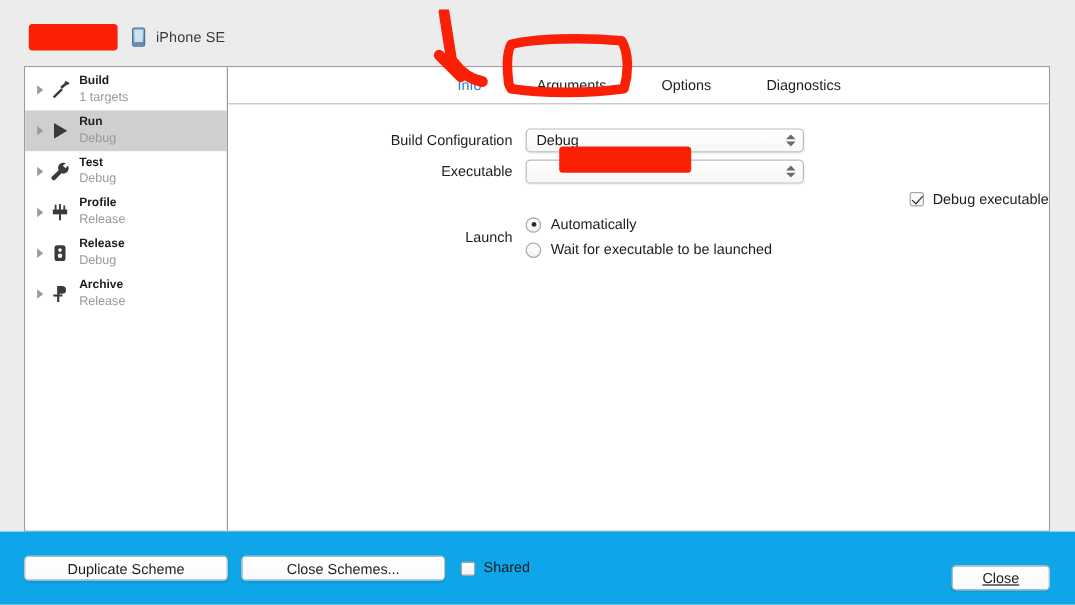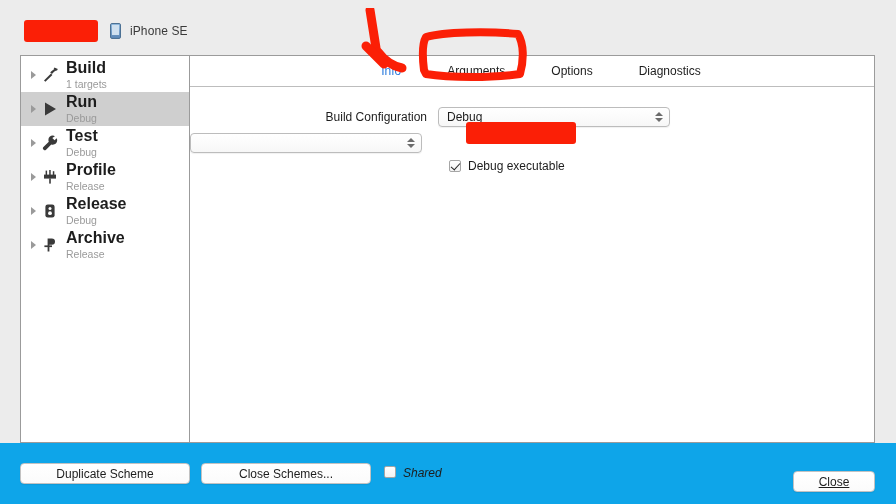--- a/index.html
+++ b/index.html
@@ -97,21 +97,21 @@
     border-top: 4px solid transparent;
     border-bottom: 4px solid transparent;
   }
   .side-icon {
     width: 22px; flex: 0 0 22px;
     height: 22px;
     display: flex; align-items: center; justify-content: center;
     margin-right: 5px;
   }
   .side-text { display: flex; flex-direction: column; justify-content: center; line-height: 1.05; }
-  .side-title { font-size: 16px; font-weight: bold; color: #1d1d1d; }
+  .side-title { font-size: 10px; font-weight: bold; color: #1d1d1d; }
   .side-sub { font-size: 10.5px; color: #9a9a9a; margin-top: 2px; }
 
   
   .content {
     flex: 1;
     position: relative;
     background: #ffffff;
   }
   .tabbar {
     height: 31px;
@@ -176,20 +176,21 @@
   }
   .popup .chev-up { border-bottom: 4px solid #6c6c6c; }
   .popup .chev-dn { border-top: 4px solid #6c6c6c; }
 
   .checkrow {
     display: flex;
     align-items: center;
     margin-left: 259px;
     margin-top: 6px;
     margin-bottom: 4px;
+    justify-content: flex-end;
   }
   .checkbox {
     width: 12px; height: 12px;
     border: 1px solid #a6a6a6;
     border-radius: 2px;
     background: linear-gradient(180deg,#ffffff 0%,#f3f3f3 100%);
     position: relative;
     flex: 0 0 12px;
   }
   .checkbox.checked::after {
@@ -250,21 +251,21 @@
     display: flex;
     align-items: center;
     justify-content: center;
   }
   #btn-duplicate { left: 20px; top: 20px; width: 170px; }
   #btn-manage    { left: 201px; top: 20px; width: 170px; }
   #btn-close     { left: 793px; top: 28px; width: 82px; text-decoration: underline; }
   .shared-check {
     position: absolute;
     left: 384px; top: 23px;
-    display: flex; align-items: flex-start; font-style: italic;
+    display: flex; align-items: flex-end;
   }
   .shared-check .ctext { font-size: 12px; color: #1d1d1d; margin-left: 7px; }
 
   
   .annot { position: absolute; pointer-events: none; }
   #annot-arrow { left: 352px; top: 8px; }
   #annot-circle { left: 414px; top: 28px; }
   #annot-exec-redact {
     position: absolute;
     left: 466px; top: 122px;
@@ -410,35 +411,49 @@
           <div class="popup">
             <span>Debug</span>
             <span class="chevrons">
               <span class="chev-up"></span>
                 <span class="chev-dn"></span>
             </span>
           </div>
         </div>
 
         <div class="row">
+          <div class="row-label">Executable</div>
           <div class="popup">
             <span></span>
             <span class="chevrons">
               <span class="chev-up"></span>
                 <span class="chev-dn"></span>
             </span>
           </div>
         </div>
 
         <div class="checkrow">
           <div class="checkbox checked"></div>
           <div class="ctext">Debug executable</div>
         </div>
 
 
+        <div class="row" style="margin-bottom:0; margin-top:4px;">
+          <div class="row-label">Launch</div>
+          <div class="radio-group" style="margin-left:0;">
+            <div class="radiorow">
+              <span class="radio on"></span>
+              <span class="rtext">Automatically</span>
+            </div>
+            <div class="radiorow">
+              <span class="radio"></span>
+              <span class="rtext">Wait for executable to be launched</span>
+            </div>
+          </div>
+        </div>
 
       </div>
     </div>
   </div>
 
   <div class="bottombar">
     <div class="btn" id="btn-duplicate">Duplicate Scheme</div>
     <div class="btn" id="btn-manage">Close Schemes...</div>
     <div class="shared-check">
       <div class="checkbox"></div>

